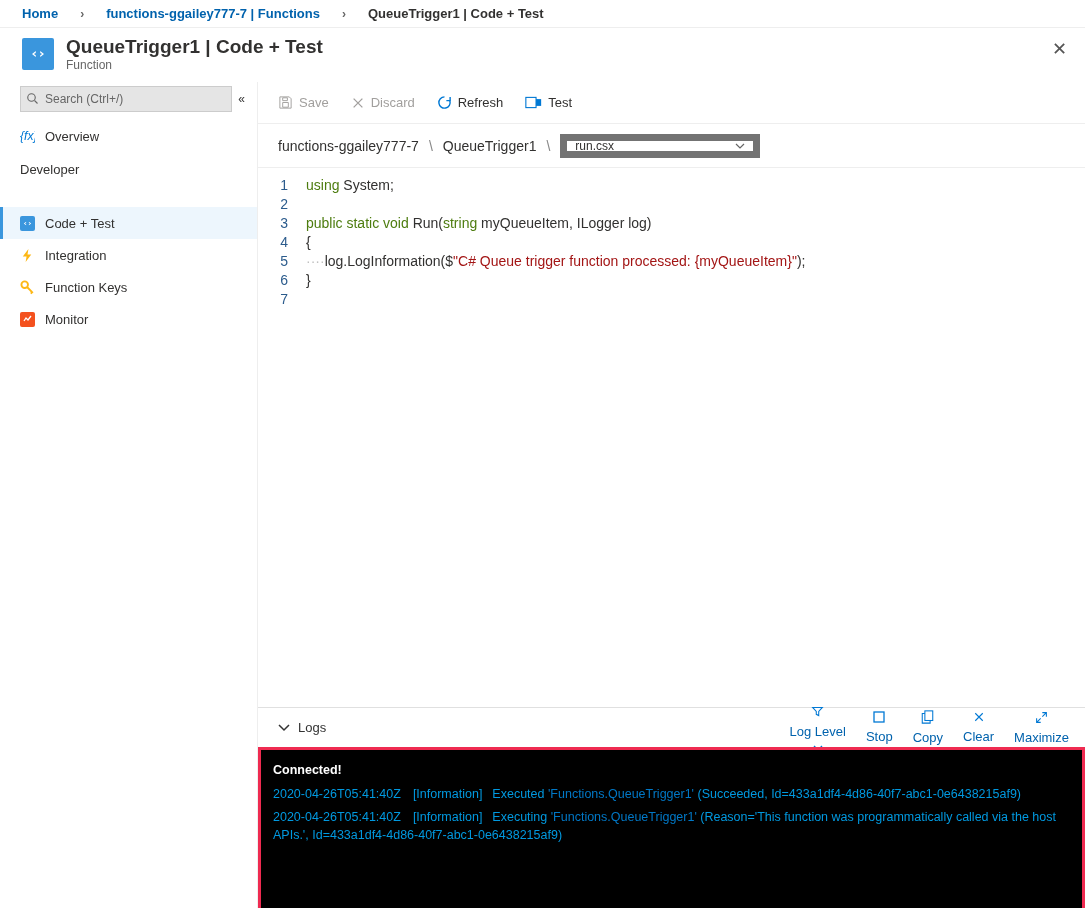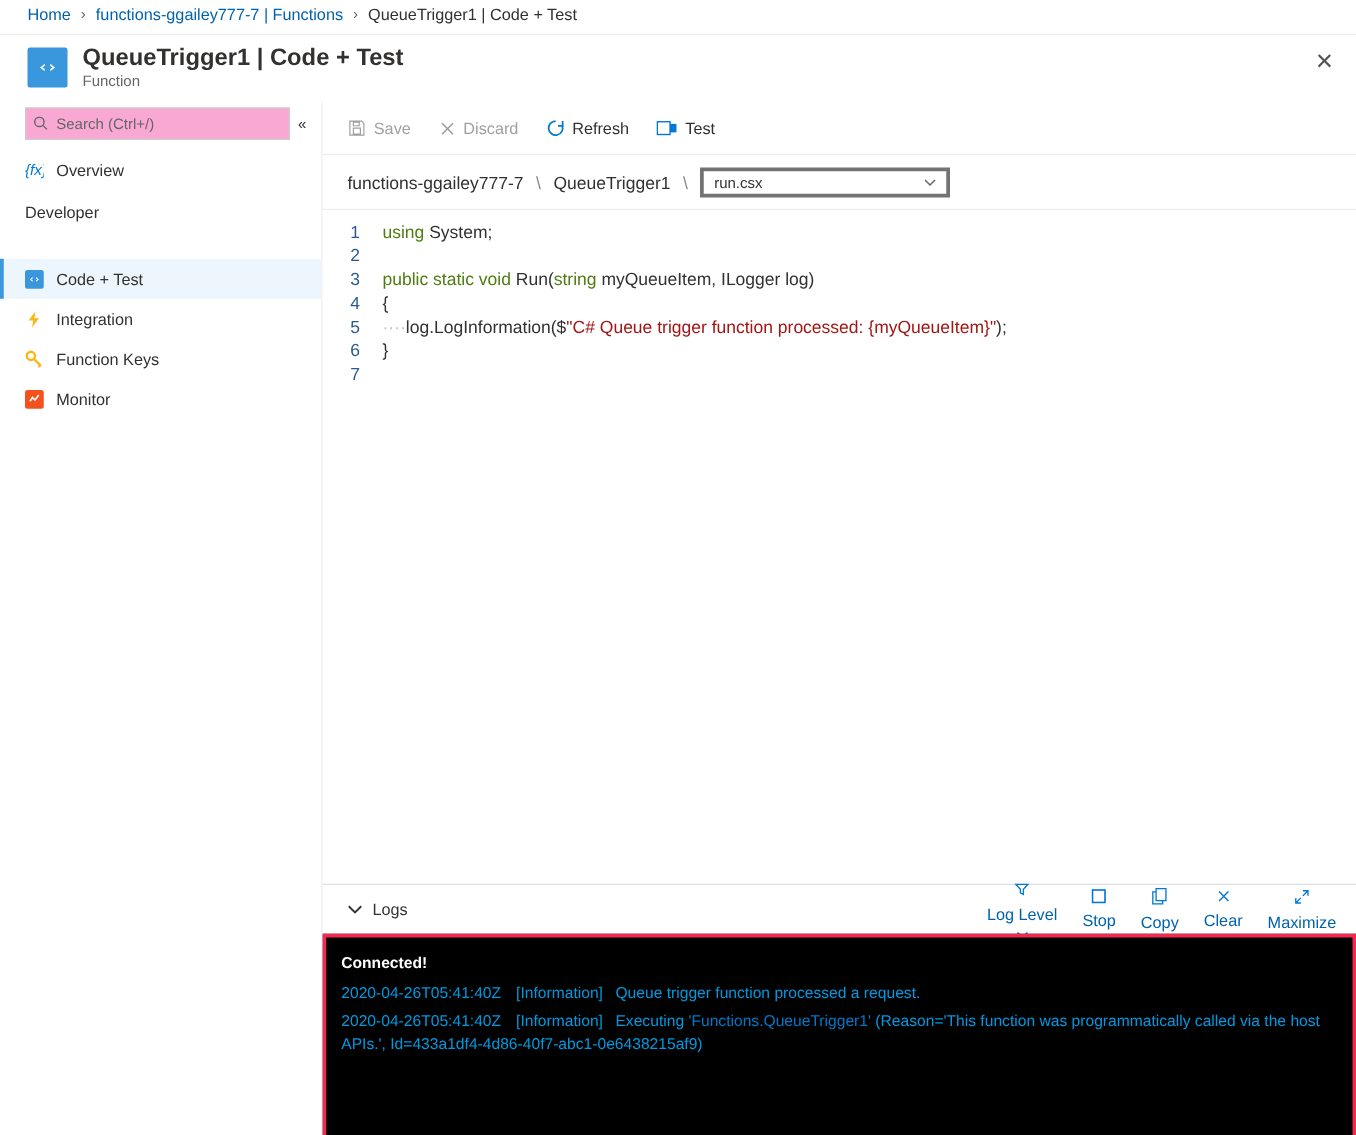--- a/index.html
+++ b/index.html
@@ -1,44 +1,44 @@
 <!DOCTYPE html>
 <html><head>
 <meta charset="utf-8">
 <style>
 * { box-sizing: border-box; margin: 0; padding: 0; font-family: "Segoe UI", Arial, sans-serif; }
 body { background: #fff; width: 1085px; height: 908px; overflow: hidden; font-size: 13px; color: #323130; }
-.breadcrumb { height: 28px; display: flex; gap: 8px; padding: 4px 12px 4px 22px; font-size: 13px; border-bottom: 1px solid #eee; }
+.breadcrumb { height: 28px; display: flex; align-items: center; gap: 22px; padding: 4px 12px 4px 22px; font-size: 13px; border-bottom: 1px solid #eee; font-weight: bold; }
 .breadcrumb a { color: #0062ad; text-decoration: none; cursor: pointer; }
 .breadcrumb .sep { color: #666; font-size: 12px; }
 .breadcrumb .cur { color: #323130; }
 .header { display: flex; align-items: flex-start; padding: 8px 16px 10px 22px; position: relative; }
 .header .icon-box { width: 32px; height: 32px; background: #3a96dd; border-radius: 2px; display: flex; align-items: center; justify-content: center; margin-right: 12px; margin-top: 2px; }
 .header .icon-box svg { fill: #fff; }
 .header .title { font-size: 19px; font-weight: 600; color: #323130; }
 .header .sub { font-size: 12px; color: #666; margin-top: 0px; }
 .header .close { position: absolute; right: 18px; top: 10px; font-size: 18px; color: #555; cursor: pointer; font-family: "Segoe UI Symbol"; }
 .layout { display: flex; height: calc(100% - 70px); }
 .sidebar { width: 258px; border-right: 1px solid #eee; padding: 4px 0; }
 .searchwrap { display: flex; align-items: center; padding: 0 12px 8px 20px; gap:6px;}
-.searchbox { flex: 1; height: 26px; border: 1px solid #ccc; display: flex; align-items: center; padding: 0 6px; color: #666; font-size: 12px; background:#f9a8d4; cursor:text;}
+.searchbox { flex: 1; height: 26px; border: 1px solid #ccc; display: flex; align-items: center; padding: 0 6px; color: #666; font-size: 12px; background:#e5e5e5; cursor:text;}
 .searchbox svg { margin-right: 6px; }
 .collapse-chev { font-size: 12px; color: #333; cursor:pointer; }
 .nav-item { display: flex; align-items: center; height: 32px; padding: 0 20px; gap: 10px; font-size: 13px; cursor: pointer; }
 .nav-item.active { background: #edf6fd; margin-top: 24px; }
 .nav-item.active::before { content:""; position:absolute; width:3px; height:32px; background:#3a96dd; margin-left:-20px; }
 .nav-item { position:relative; }
 .nav-section { font-size: 13px; font-weight: 400; padding: 10px 20px 6px; color: #323130; }
 .main { flex: 1; display: flex; flex-direction: column; overflow:hidden; }
 .toolbar { height: 42px; border-bottom: 1px solid #eee; display: flex; align-items: center; padding: 0 20px; gap: 22px; font-size: 13px; }
 .tbtn { display: flex; align-items: center; gap: 6px; cursor: pointer; color:#323130; }
 .tbtn.disabled { color: #a19f9d; cursor: default; }
 .pathrow { height: 44px; border-bottom: 1px solid #eee; display: flex; align-items: center; padding: 0 20px; gap: 10px; font-size: 14px; }
 .pathrow .sep { color:#888; }
-.file-select { width: 200px; height: 24px; border: 3px solid #737373; display: flex; align-items: center; justify-content: space-between; padding: 0 8px; font-size: 12px; cursor:pointer; }
+.file-select { width: 200px; height: 24px; border: 7px solid #737373; display: flex; align-items: center; justify-content: space-between; padding: 0 8px; font-size: 12px; cursor:pointer; }
 .editor { flex: 0 0 auto; height: 515px; background: #fff; display: flex; font-family: Consolas, "Courier New", monospace; font-size: 14px; overflow:hidden; }
 .gutter { width: 40px; text-align: right; padding: 8px 10px 0 0; color: #2b5b8c; user-select: none; line-height: 19px; }
 .code { padding: 8px 0 0 8px; line-height: 19px; white-space: pre; }
 .tok-kw { color: #4d7c0f; }
 .tok-str { color: #a31515; }
 .tok-dim { color:#c0c0c0; }
 .logbar { height: 40px; border-top: 1px solid #e0e0e0; display: flex; align-items: center; padding: 0 16px 0 20px; gap: 20px; font-size: 13px; margin-top: 24px; }
 .logbar .left { display:flex; align-items:center; gap:8px; color:#333; }
 .logbar .spacer { flex:1; }
 .logbtn { display:flex; align-items:center; gap:6px; color:#0062ad; cursor:pointer;flex-direction:column; }
@@ -226,20 +226,20 @@
         <svg width="13" height="13" viewBox="0 0 16 16">
             <path d="M9 2h5v5M7 14H2V9M14 2l-5 5M2 14l5-5" fill="none" stroke="#0078d4" stroke-width="1.3"></path>
           </svg>
         <span>Maximize</span>
       </div>
     </div>
 
     <div class="console">
       <div class="c-line"><span class="c-white">Connected!</span></div>
       <div class="c-line">
-        <span class="c-ts">2020-04-26T05:41:40Z</span><span class="c-lv">[Information]</span><span class="c-msg">Queue trigger function processed a request.</span>
+        <span class="c-ts">2020-04-26T05:41:40Z</span><span class="c-lv">[Information]</span><span class="c-msg"><span>Executed </span><span class="c-fn">'Functions.QueueTrigger1'</span><span> (Succeeded, Id=433a1df4-4d86-40f7-abc1-0e6438215af9)</span></span>
       </div>
       <div class="c-line">
         <span class="c-ts">2020-04-26T05:41:40Z</span><span class="c-lv">[Information]</span><span class="c-msg"><span>Executing </span><span class="c-fn">'Functions.QueueTrigger1'</span><span> (Reason='This function was programmatically called via the host APIs.', Id=433a1df4-4d86-40f7-abc1-0e6438215af9)</span></span>
       </div>
     </div>
   </div>
 </div>
 
 </body></html>

